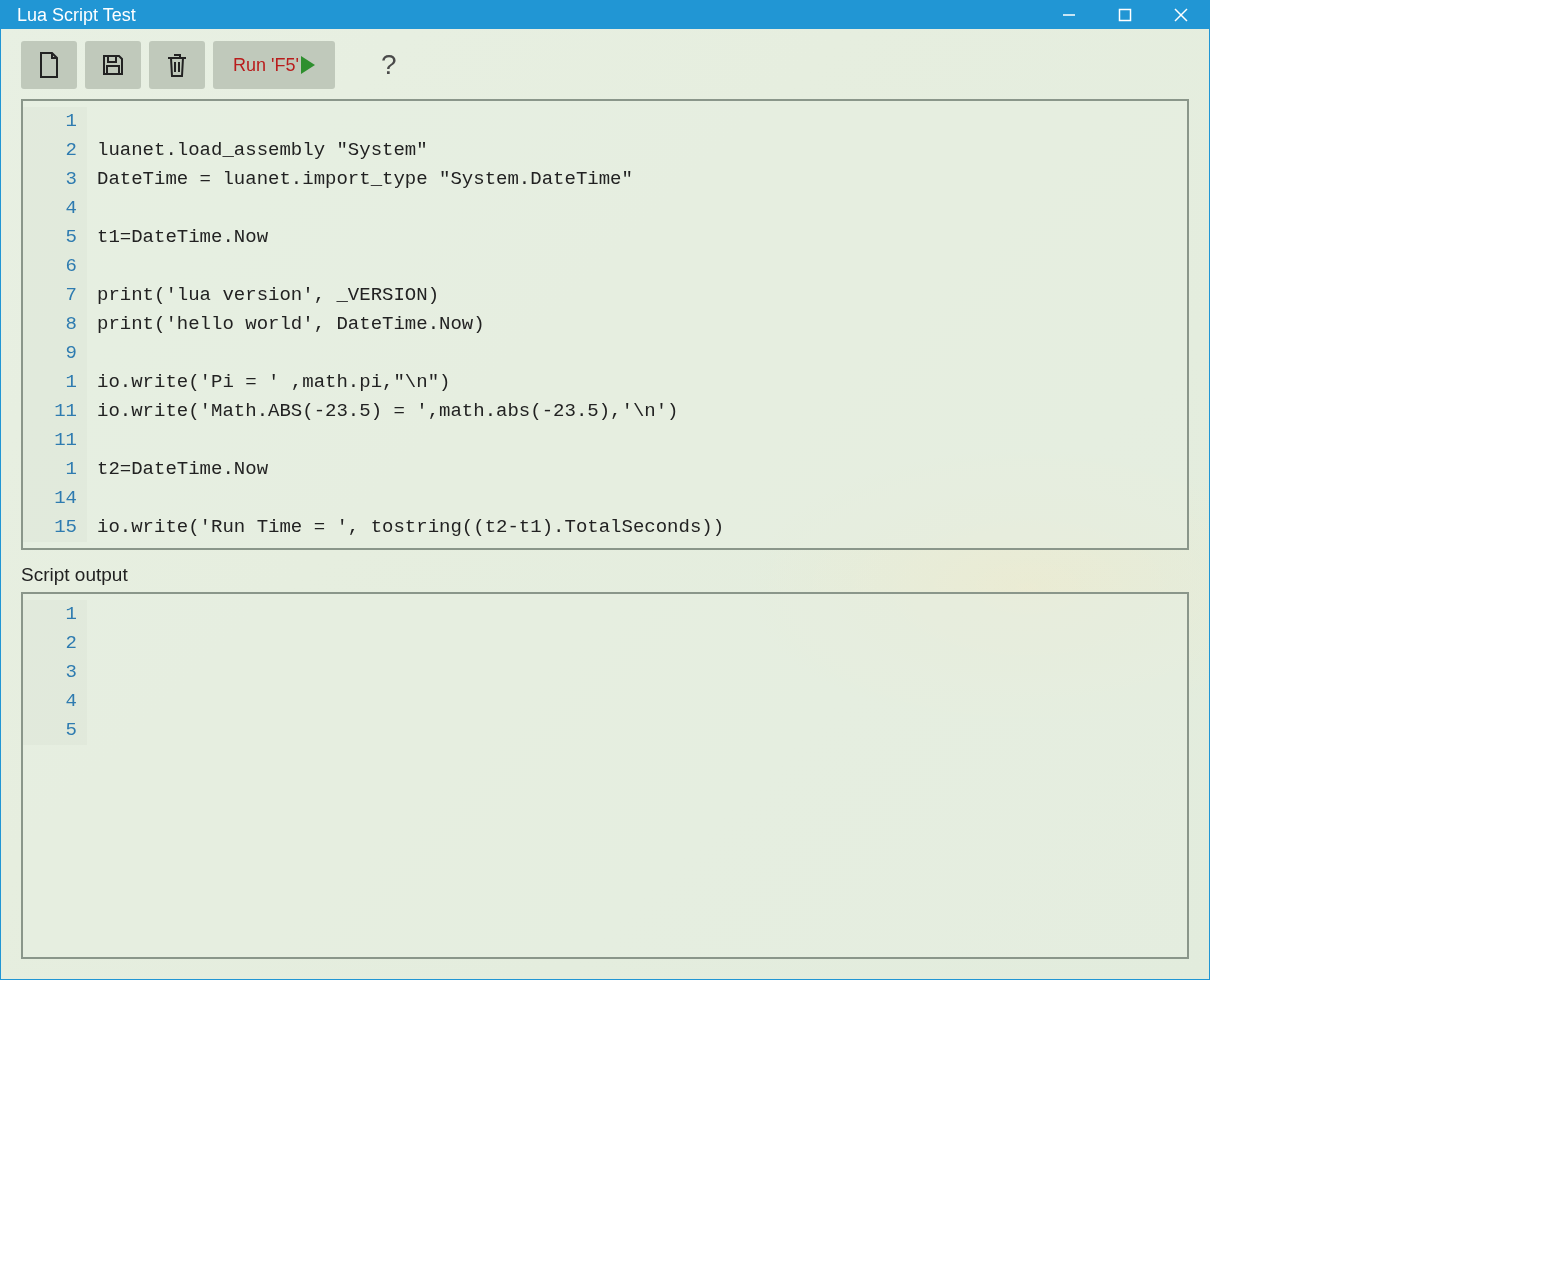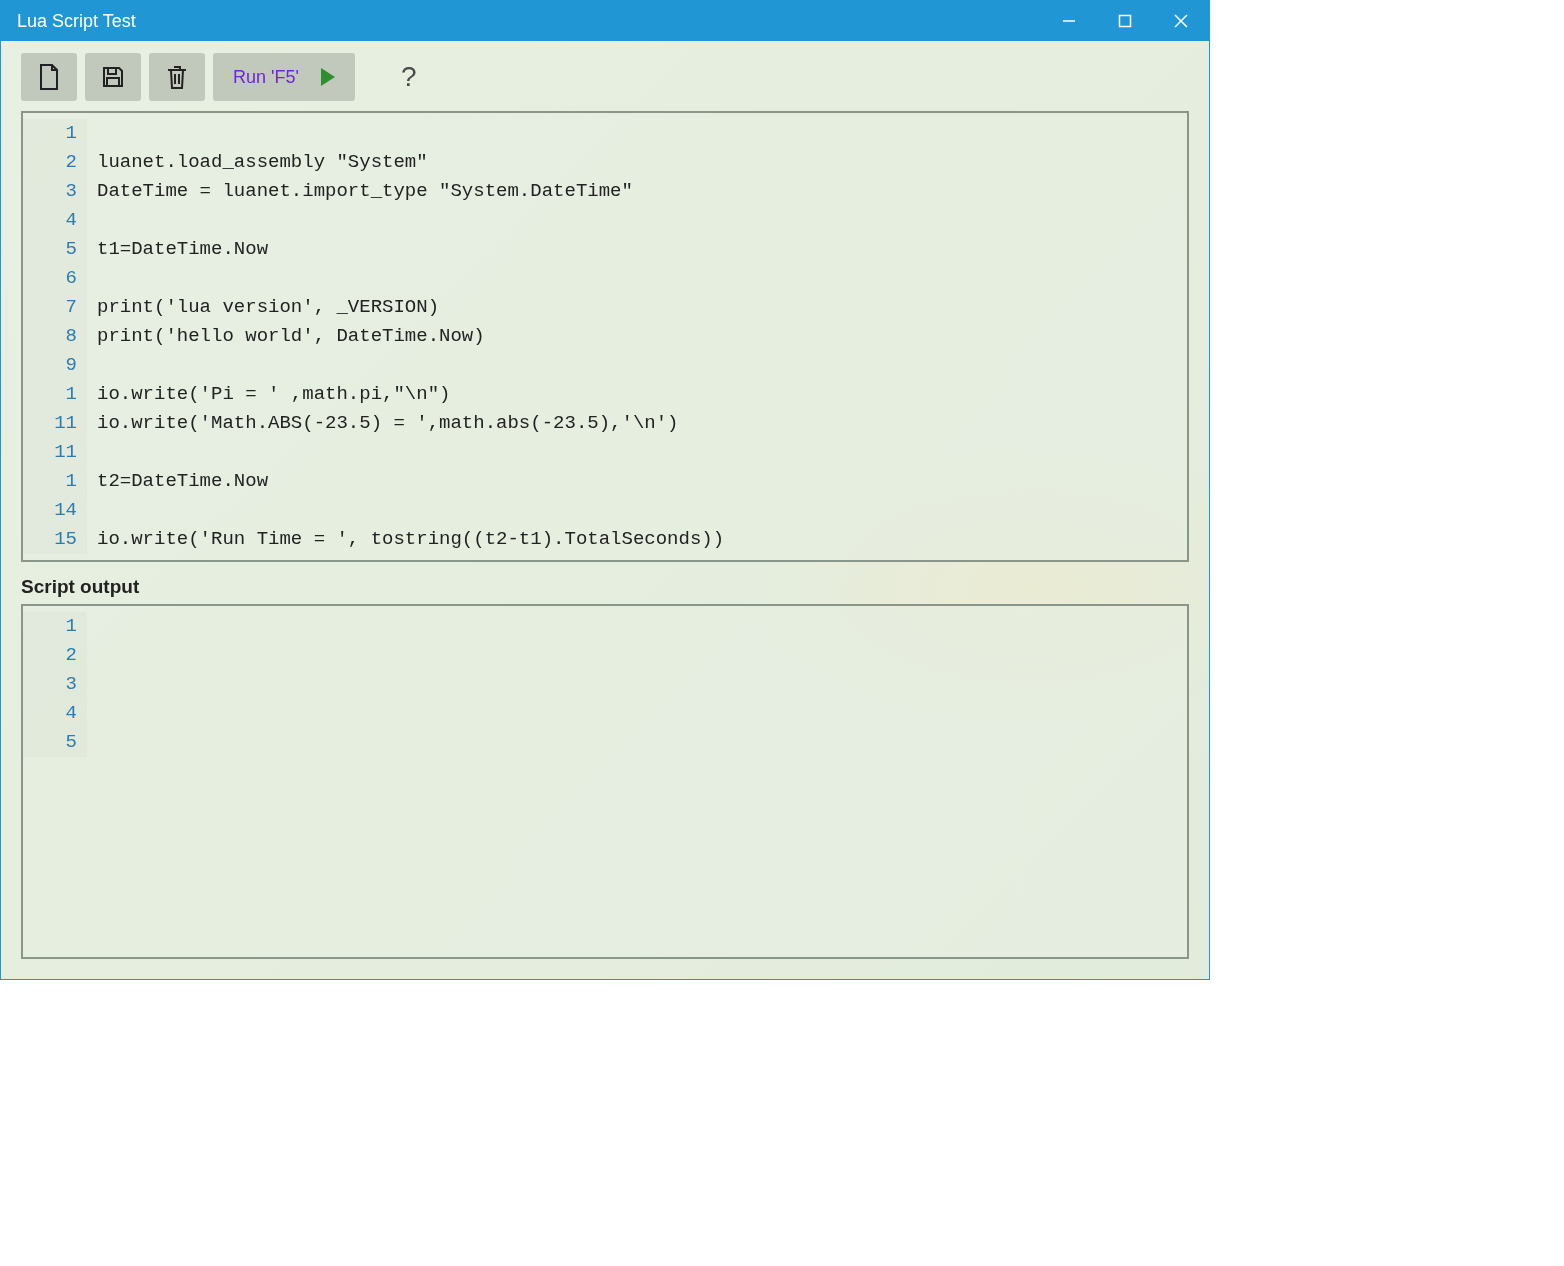--- a/index.html
+++ b/index.html
@@ -14,21 +14,21 @@
     height: 980px;
     border: 1px solid #2196d4;
     display: flex;
     flex-direction: column;
     background: #e6efe1;
     background: radial-gradient(ellipse 400px 200px at 85% 60%, rgba(255,230,180,0.25), transparent 70%),
                 linear-gradient(135deg, #e8f0e3 0%, #e6eedf 40%, #e2ecdd 100%);
     overflow: hidden;
   }
   .titlebar {
-    height: 40px;
+    height: 28px;
     background: #2196d4;
     color: #fff;
     display: flex;
     align-items: center;
     padding-left: 16px;
     font-size: 18px;
     flex-shrink: 0;
   }
   .titlebar-text { flex: 1; }
   .titlebar-controls {
@@ -55,22 +55,22 @@
     background: #c0c9bb;
     border: none;
     height: 48px;
     min-width: 56px;
     border-radius: 3px;
     display: flex;
     align-items: center;
     justify-content: center;
     padding: 0 12px;
     font-size: 18px;
-    color: #6d28d9;
-    gap: 22px;
+    color: #b91c1c;
+    gap: 2px;
   }
   .tool-btn.run { padding: 0 20px; }
   .help-btn {
     margin-left: 28px;
     font-size: 28px;
     color: #4a4a4a;
     padding: 0 10px;
   }
   .code-panel {
     margin: 0 20px;
@@ -98,21 +98,20 @@
     flex: 1;
     color: #222;
     padding-left: 10px;
     white-space: pre;
   }
   .code-lines div { height: 29px; }
   .output-label {
     padding: 14px 20px 6px 20px;
     font-size: 19px;
     color: #222;
-    font-weight: bold;
   }
   .output-panel {
     margin: 0 20px 20px 20px;
     border: 2px solid #8a968a;
     background: rgba(230,238,225,0.6);
     flex: 1;
     overflow: hidden;
   }
   .play-tri {
     width: 0; height: 0;

